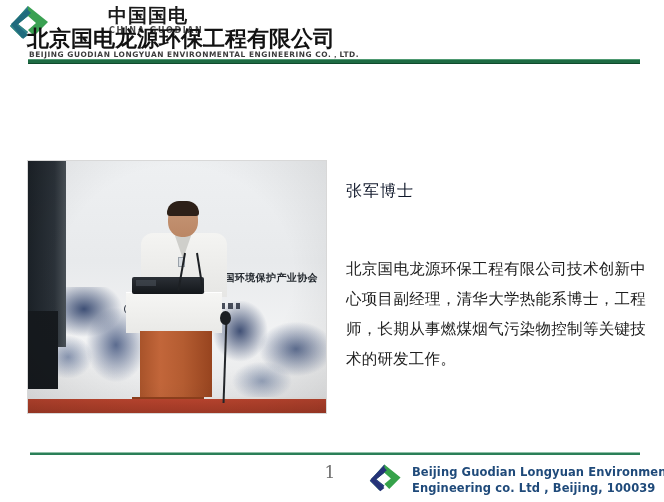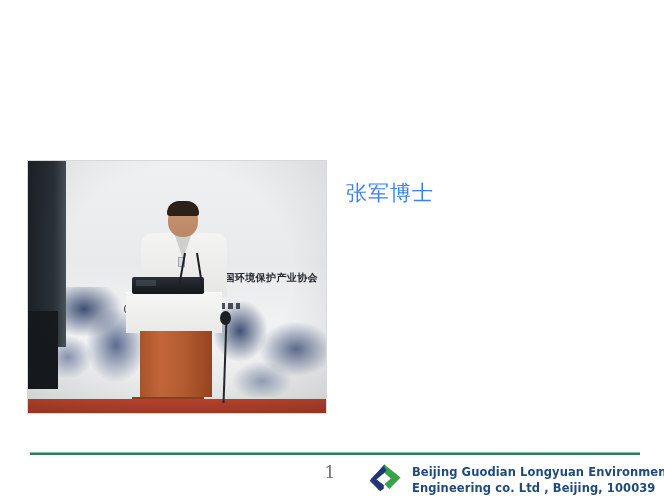--- a/index.html
+++ b/index.html
@@ -257,22 +257,22 @@
   
   #ph-vignette {
     left: 0; top: 0; width: 298px; height: 252px;
     background: radial-gradient(ellipse at 50% 45%, rgba(0,0,0,0) 55%, rgba(0,0,0,0.10) 100%);
   }
 
   
   #speaker-name {
     position: absolute;
     left: 346px; top: 181px;
-    font-size: 21px;
-    color: #3b82f6;
+    font-size: 16px;
+    color: #0f172a;
     letter-spacing: 1px;
     line-height: 1.2;
     white-space: nowrap;
   }
   #speaker-bio {
     position: absolute;
     left: 346px; top: 254px;
     width: 300px;
     font-size: 15.5px;
     color: #1d1d1d;
@@ -314,20 +314,38 @@
     letter-spacing: 0.1px;
     white-space: nowrap;
   }
   .fc-line { display: block; }
 </style>
 </head>
 <body>
 
 <div id="slide">
 
+  <div id="header">
+
+    <div id="brand-logo-mark">
+      <svg width="44" height="42" viewBox="0 0 44 42" xmlns="http://www.w3.org/2000/svg">
+        <path d="M20 2 L40 18 L26 32 L20 26 L28 19 L20 12 L10 20 L20 28 L14 34 L2 22 Z" fill="#3aa152"></path>
+        <path d="M20 2 L2 22 L14 34 L20 28 L10 20 L20 12 Z" fill="#2f7f8f" opacity="0.95"></path>
+        <path d="M3 20 L19 5 L23 9 L9 21 L20 31 L15 35 Z" fill="#1f6b7d"></path>
+      </svg>
+    </div>
+
+    <div id="brand-cn">中国国电</div>
+    <div id="brand-en">CHINA GUODIAN</div>
+
+    <div id="company-cn">北京国电龙源环保工程有限公司</div>
+    <div id="company-en">BEIJING GUODIAN LONGYUAN ENVIRONMENTAL ENGINEERING CO.，LTD.</div>
+
+    <div id="header-rule"></div>
+  </div>
 
 
   <div id="speaker-photo">
     <div class="ph-layer" id="ph-wall"></div>
     <div class="ph-layer" id="ph-ink-left"></div>
     <div class="ph-layer" id="ph-ink-right"></div>
     <div class="ph-layer" id="ph-dark-panel"></div>
     <div class="ph-layer" id="ph-dark-panel-b"></div>
 
     <div class="ph-layer" id="ph-backdrop-text">中国环境保护产业协会</div>
@@ -352,20 +370,21 @@
 
     <div class="ph-layer" id="ph-carpet-right"></div>
     <div class="ph-layer" id="ph-carpet"></div>
     <div class="ph-layer" id="ph-mic-stand"></div>
     <div class="ph-layer" id="ph-mic-head"></div>
 
     <div class="ph-layer" id="ph-vignette"></div>
   </div>
 
   <div id="speaker-name">张军博士</div>
+  <div id="speaker-bio">北京国电龙源环保工程有限公司技术创新中心项目副经理，清华大学热能系博士，工程师，长期从事燃煤烟气污染物控制等关键技术的研发工作。</div>
 
   <div id="footer-rule"></div>
 
   <div id="page-number">1</div>
 
   <div id="footer-logo-mark">
     <svg width="36" height="34" viewBox="0 0 44 42" xmlns="http://www.w3.org/2000/svg">
       <path d="M20 2 L40 18 L26 32 L20 26 L28 19 L20 12 L10 20 L20 28 L14 34 L2 22 Z" fill="#36a24a"></path>
       <path d="M20 2 L2 22 L14 34 L20 28 L10 20 L20 12 Z" fill="#2c3b87"></path>
       <path d="M3 20 L19 5 L23 9 L9 21 L20 31 L15 35 Z" fill="#253377"></path>

